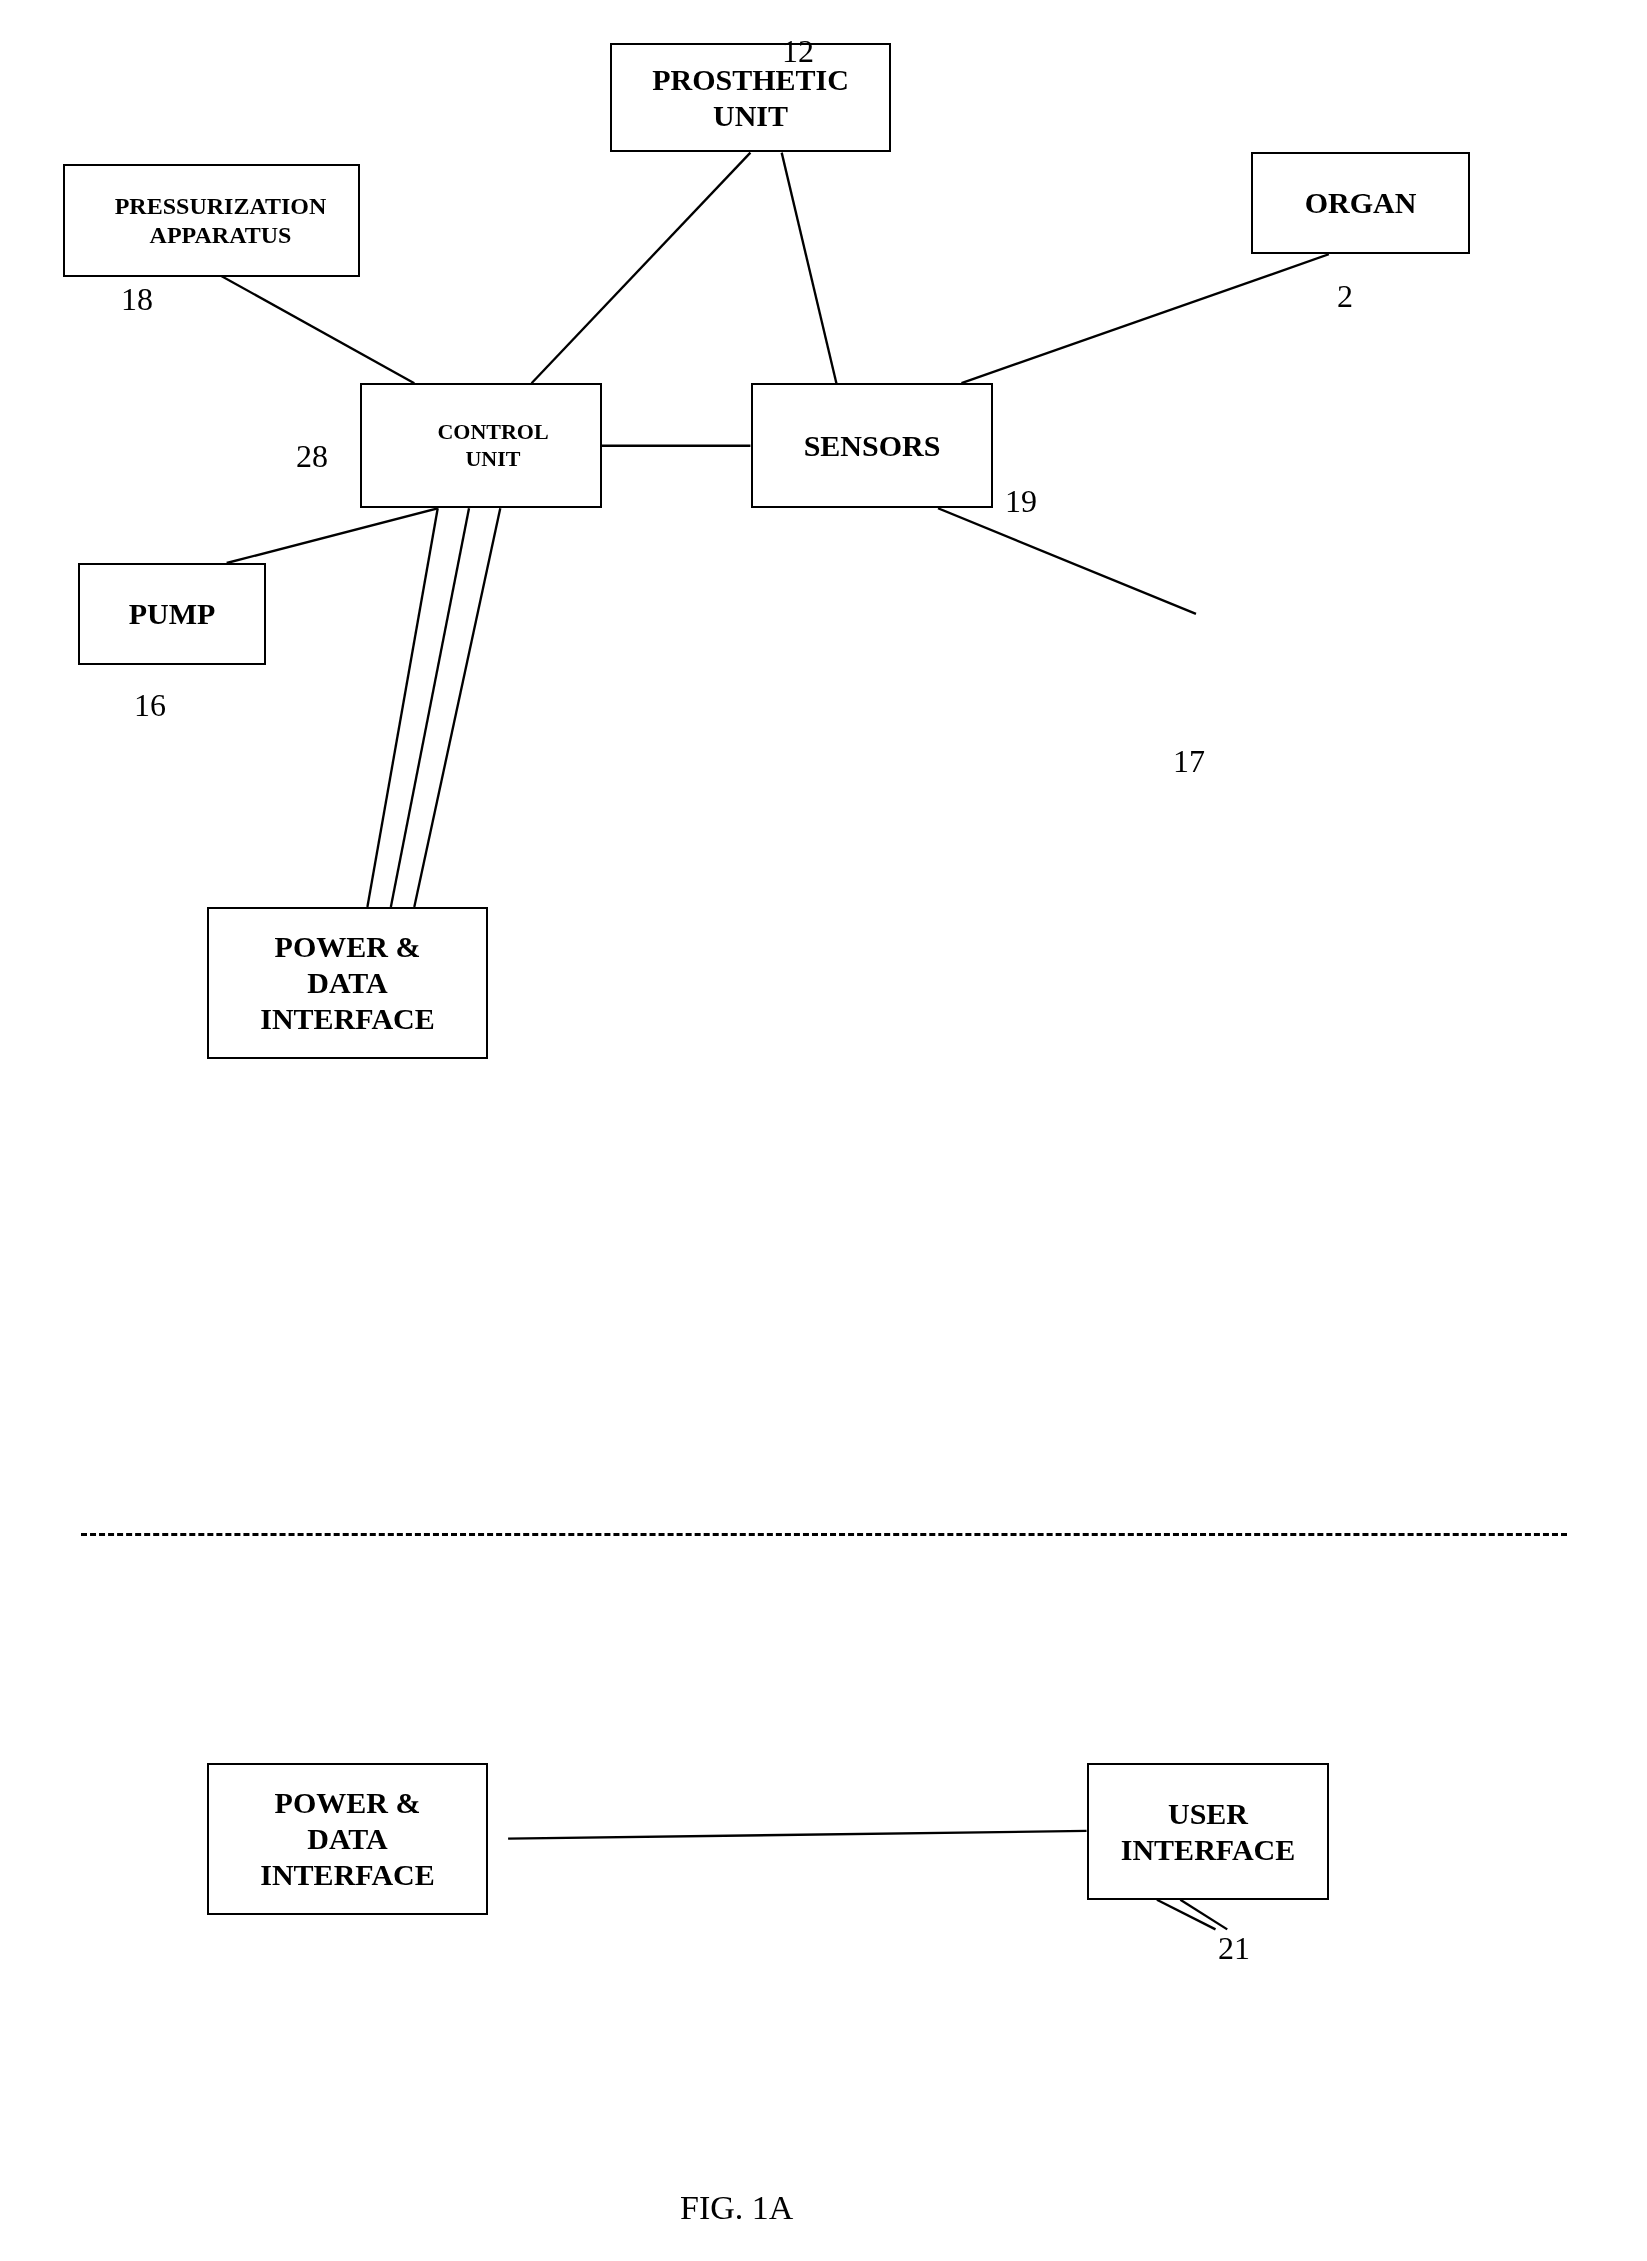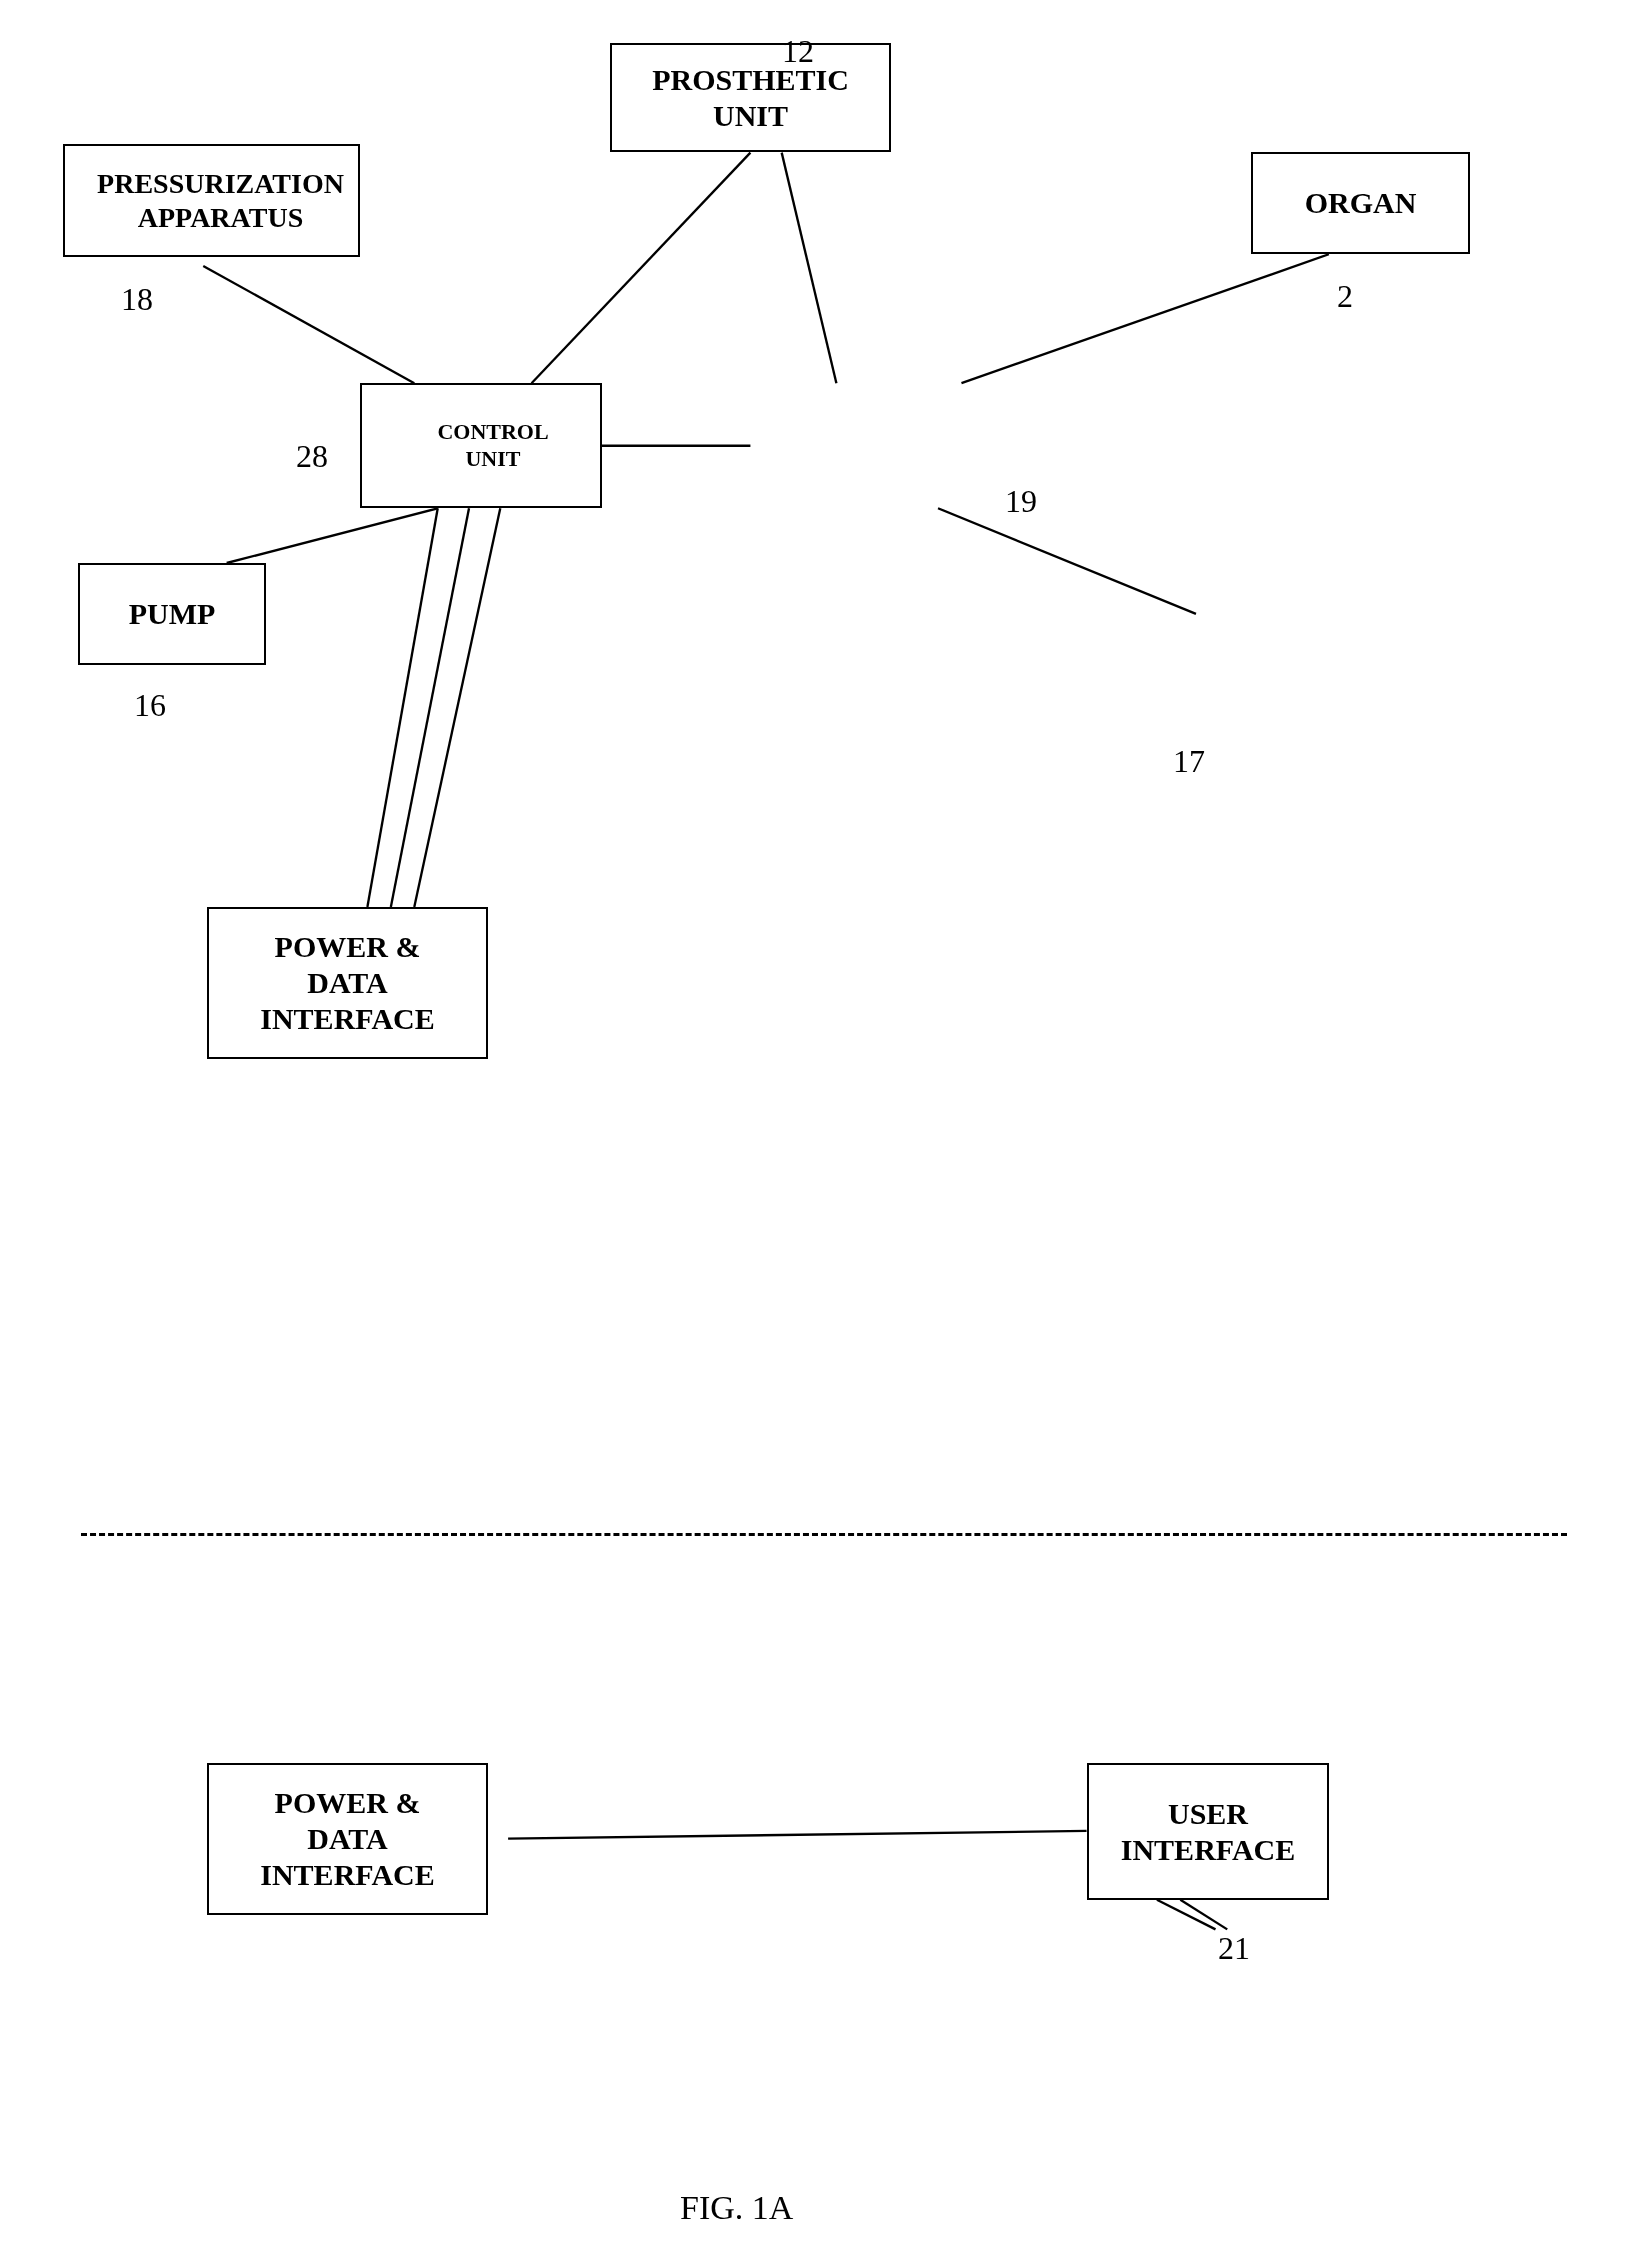--- a/index.html
+++ b/index.html
@@ -86,32 +86,35 @@
     <line x1="640" y1="650" x2="530" y2="1160"></line>
 
     <line x1="650" y1="2352" x2="1390" y2="2342"></line>
   </svg>
 
   <div class="box" style="left:610px; top:43px; width:281px; height:109px; font-size:30px;">
     <span>PROSTHETIC
 UNIT</span>
   </div>
 
-  <div class="box" style="left:63px; top:144px; width:297px; height:113px; font-size:28px;padding-left:18px;">
+  <div class="box" style="left:63px; top:164px; width:297px; height:113px; font-size:24px;padding-left:18px;">
     <span>PRESSURIZATION<br>APPARATUS</span>
   </div>
 
   <div class="box" style="left:1251px; top:152px; width:219px; height:102px; font-size:30px;">
     <span>ORGAN</span>
   </div>
 
   <div class="box" style="left:360px; top:383px; width:242px; height:125px; font-size:22px;padding-left:24px;">
     <span>CONTROL<br>UNIT</span>
   </div>
 
+  <div class="box" style="left:751px; top:383px; width:242px; height:125px; font-size:30px;">
+    <span>SENSORS</span>
+  </div>
 
   <div class="box" style="left:78px; top:563px; width:188px; height:102px; font-size:30px;">
     <span>PUMP</span>
   </div>
 
 
   <div class="box" style="left:207px; top:907px; width:281px; height:152px; font-size:30px;">
     <span>POWER &amp;<br>DATA<br>INTERFACE</span>
   </div>
 

